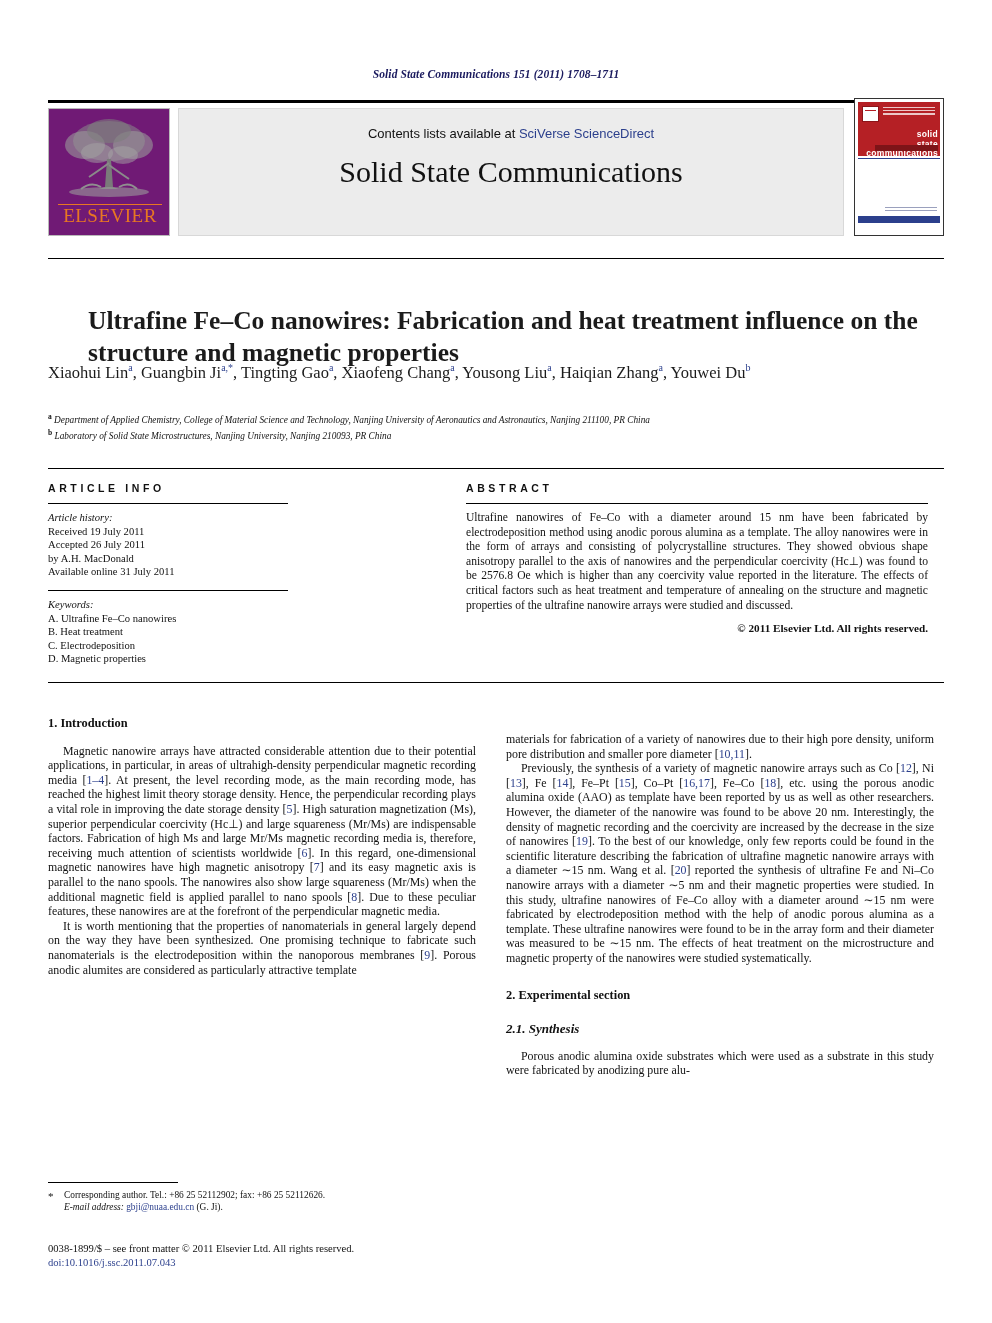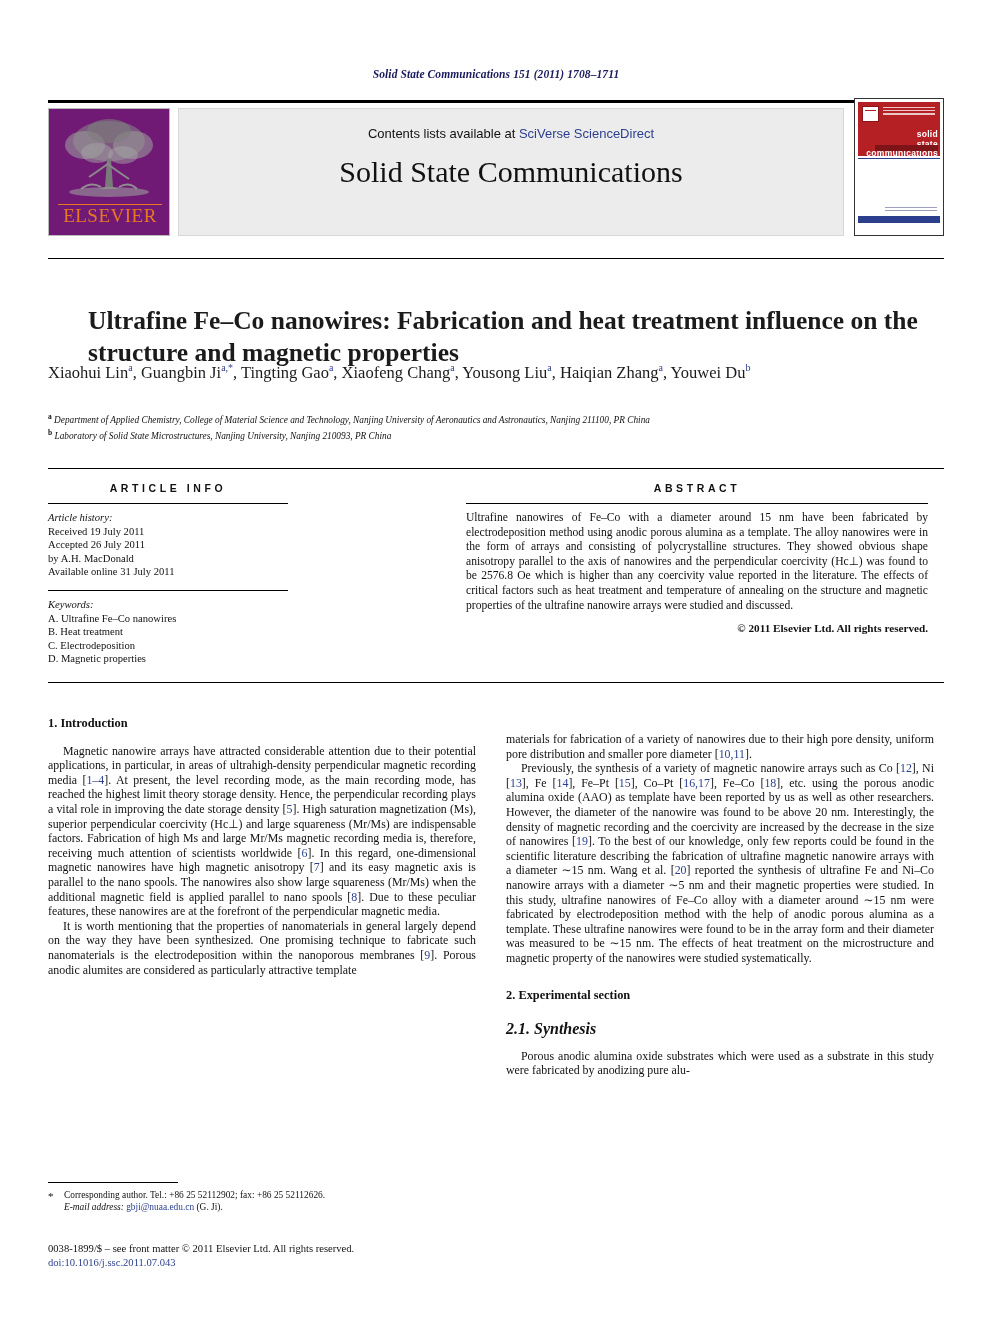--- a/index.html
+++ b/index.html
@@ -311,21 +311,20 @@
     left: 466px;
     top: 482px;
     width: 462px;
   }
   .sec-label {
     font-family: "Liberation Sans", sans-serif;
     font-size: 10.5px;
     font-weight: bold;
     letter-spacing: 3.6px;
     color: #111;
-    text-align: center;
   }
   .hair-rule {
     width: 100%;
     height: 1px;
     background: #000;
     margin: 9px 0 7px 0;
   }
   .info-block {
     font-size: 10.6px;
     line-height: 13.6px;
@@ -371,21 +370,21 @@
     text-indent: 15px;
   }
   .body-col p.noindent { text-indent: 0; margin-top: 16px; }
   .sec-head {
     font-size: 12.4px;
     font-weight: bold;
     margin: 0 0 13px 0;
   }
   .sec-head.spaced { margin-top: 22px; }
   .subsec-head {
-    font-size: 16px;
+    font-size: 13px;
     font-style: italic;
     font-weight: bold;
     margin: 20px 0 12px 0;
   }
   .ref { color: #2b3f8c; }
 
   
   .footnote-rule {
     position: absolute;
     left: 48px;

